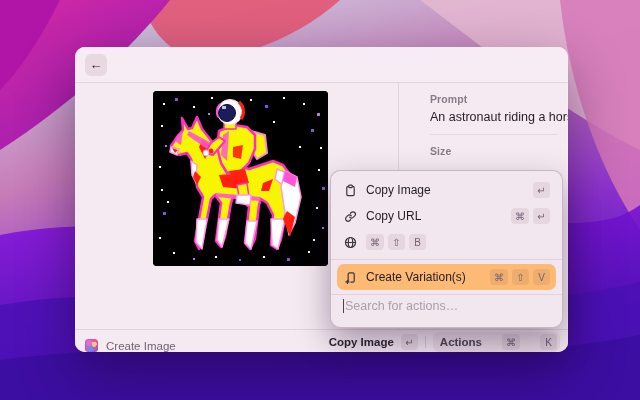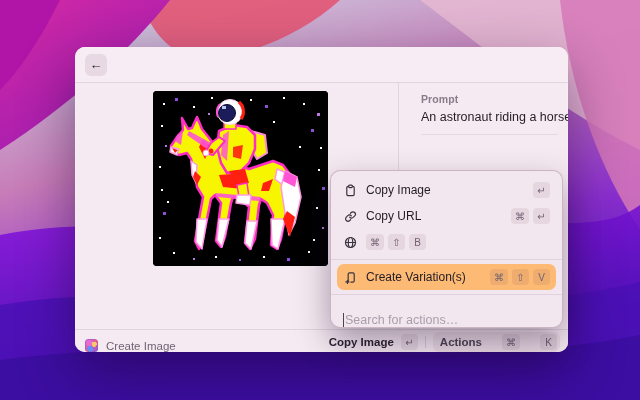--- a/index.html
+++ b/index.html
@@ -23,21 +23,21 @@
     display:flex; align-items:center; justify-content:center;
     font-size:13px; font-weight:bold; color:#1d1a1f; cursor:default; }
 
   .content { position:relative; flex:1 1 auto; }
   .preview { position:absolute; left:78px; top:8px; width:175px; height:175px;
     border-radius:4px; overflow:hidden; background:#000; }
   .preview svg { display:block; }
 
   .vdivider { position:absolute; left:323px; top:0; bottom:0; width:1px;
     background:rgba(90,60,85,.12); }
-  .meta { position:absolute; left:346px; top:10px; right:10px; }
+  .meta { position:absolute; left:355px; top:10px; right:10px; }
   .meta-label { font-size:10.5px; font-weight:600; color:#877d8a;
     letter-spacing:.1px; }
   .meta-value { font-size:12.5px; font-weight:500; color:#221d26;
     margin-top:5px; white-space:nowrap; }
   .meta-sep { height:1px; background:rgba(90,60,85,.10); margin:10px 0; }
 
   .statusbar { flex:0 0 23px; display:flex; align-items:flex-end;
     border-top:1px solid rgba(90,60,85,.13); padding:0 8px 0 10px;
     background:#f6eaf2; }
   .app-chip { display:flex; align-items:center; gap:8px; }
@@ -65,21 +65,21 @@
     box-shadow:0 14px 34px rgba(25,0,40,.38); padding-top:6px; overflow:hidden; }
   .menu-item { height:26px; margin:0 6px; padding:0 6px; border-radius:7px;
     display:flex; align-items:center; gap:9px; cursor:default; }
   .menu-item.selected { background:#fdba74; }
   .menu-item .mi-icon { width:14px; height:14px; flex:0 0 14px; display:flex;
     align-items:center; justify-content:center; color:#3a3440; }
   .menu-item .mi-label { font-size:12px; font-weight:500; color:#211c25;
     flex:1 1 auto; white-space:nowrap; }
   .menu-item .mi-keys { display:flex; gap:4px; }
   .menu-sep { height:1px; background:rgba(90,60,85,.12); margin:4px 0; }
-  .search-row { height:28px; display:flex; align-items:flex-end; padding:0 12px; }
+  .search-row { height:28px; display:flex; align-items:flex-start; padding:0 12px; }
   .search-input { width:100%; border:none; outline:none; background:transparent;
     font-size:12.5px; color:#241f28; caret-color:#241f28;
     font-family:"Liberation Sans", sans-serif; }
   .search-input::placeholder { color:#a89fab; }
   .caret { width:1px; height:14px; background:#4a434e; margin-right:1px; }
 </style>
 </head>
 <body>
 
 <div class="stage">
@@ -214,20 +214,21 @@
           </g>
         </svg>
       </div>
 
       <div class="vdivider"></div>
 
       <div class="meta">
         <div class="meta-label">Prompt</div>
         <div class="meta-value">An astronaut riding a horse in…</div>
         <div class="meta-sep"></div>
+        <div class="meta-label">Size</div>
       </div>
     </div>
 
     <div class="statusbar">
       <div class="app-chip">
         <div class="app-icon"></div>
         <div class="app-name">Create Image</div>
       </div>
       <div class="status-right">
         <span class="primary-label">Copy Image</span>

